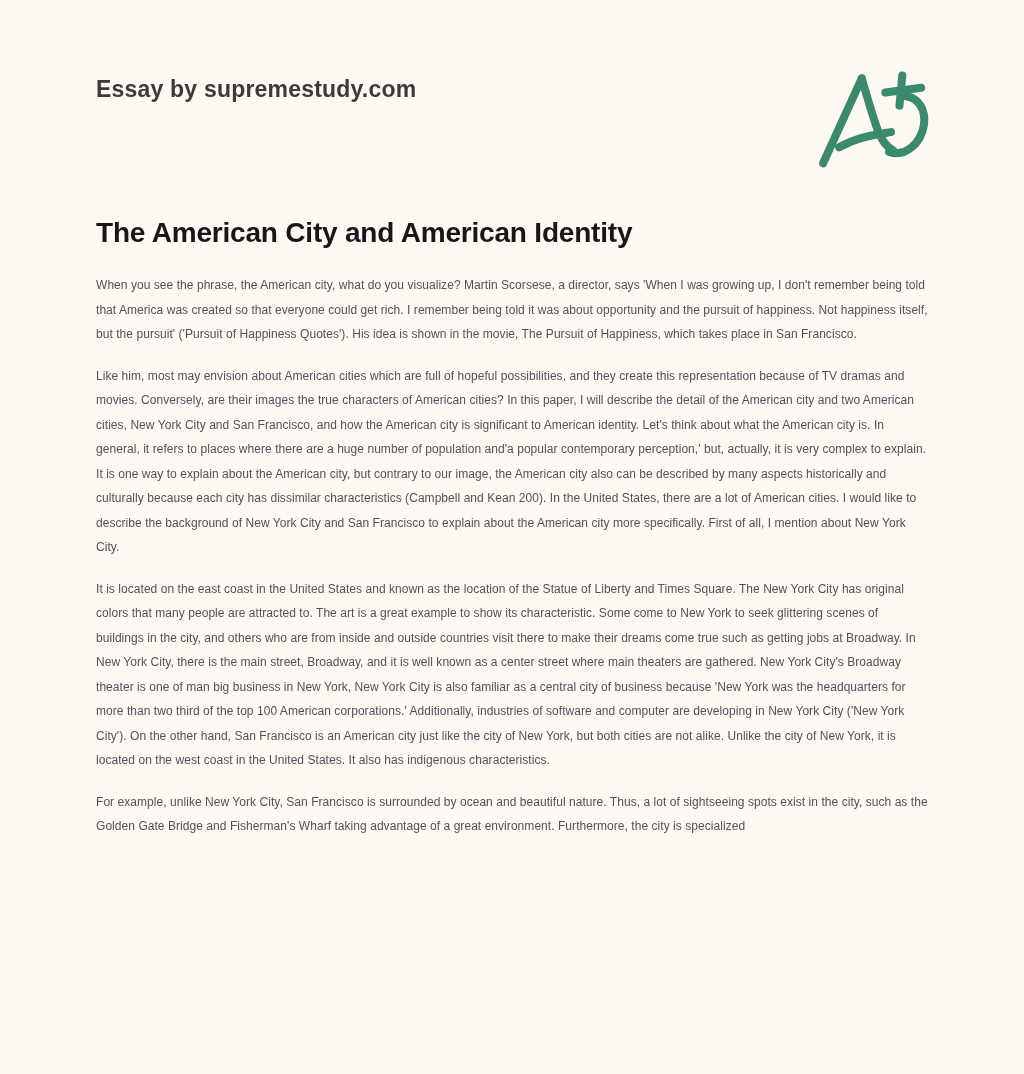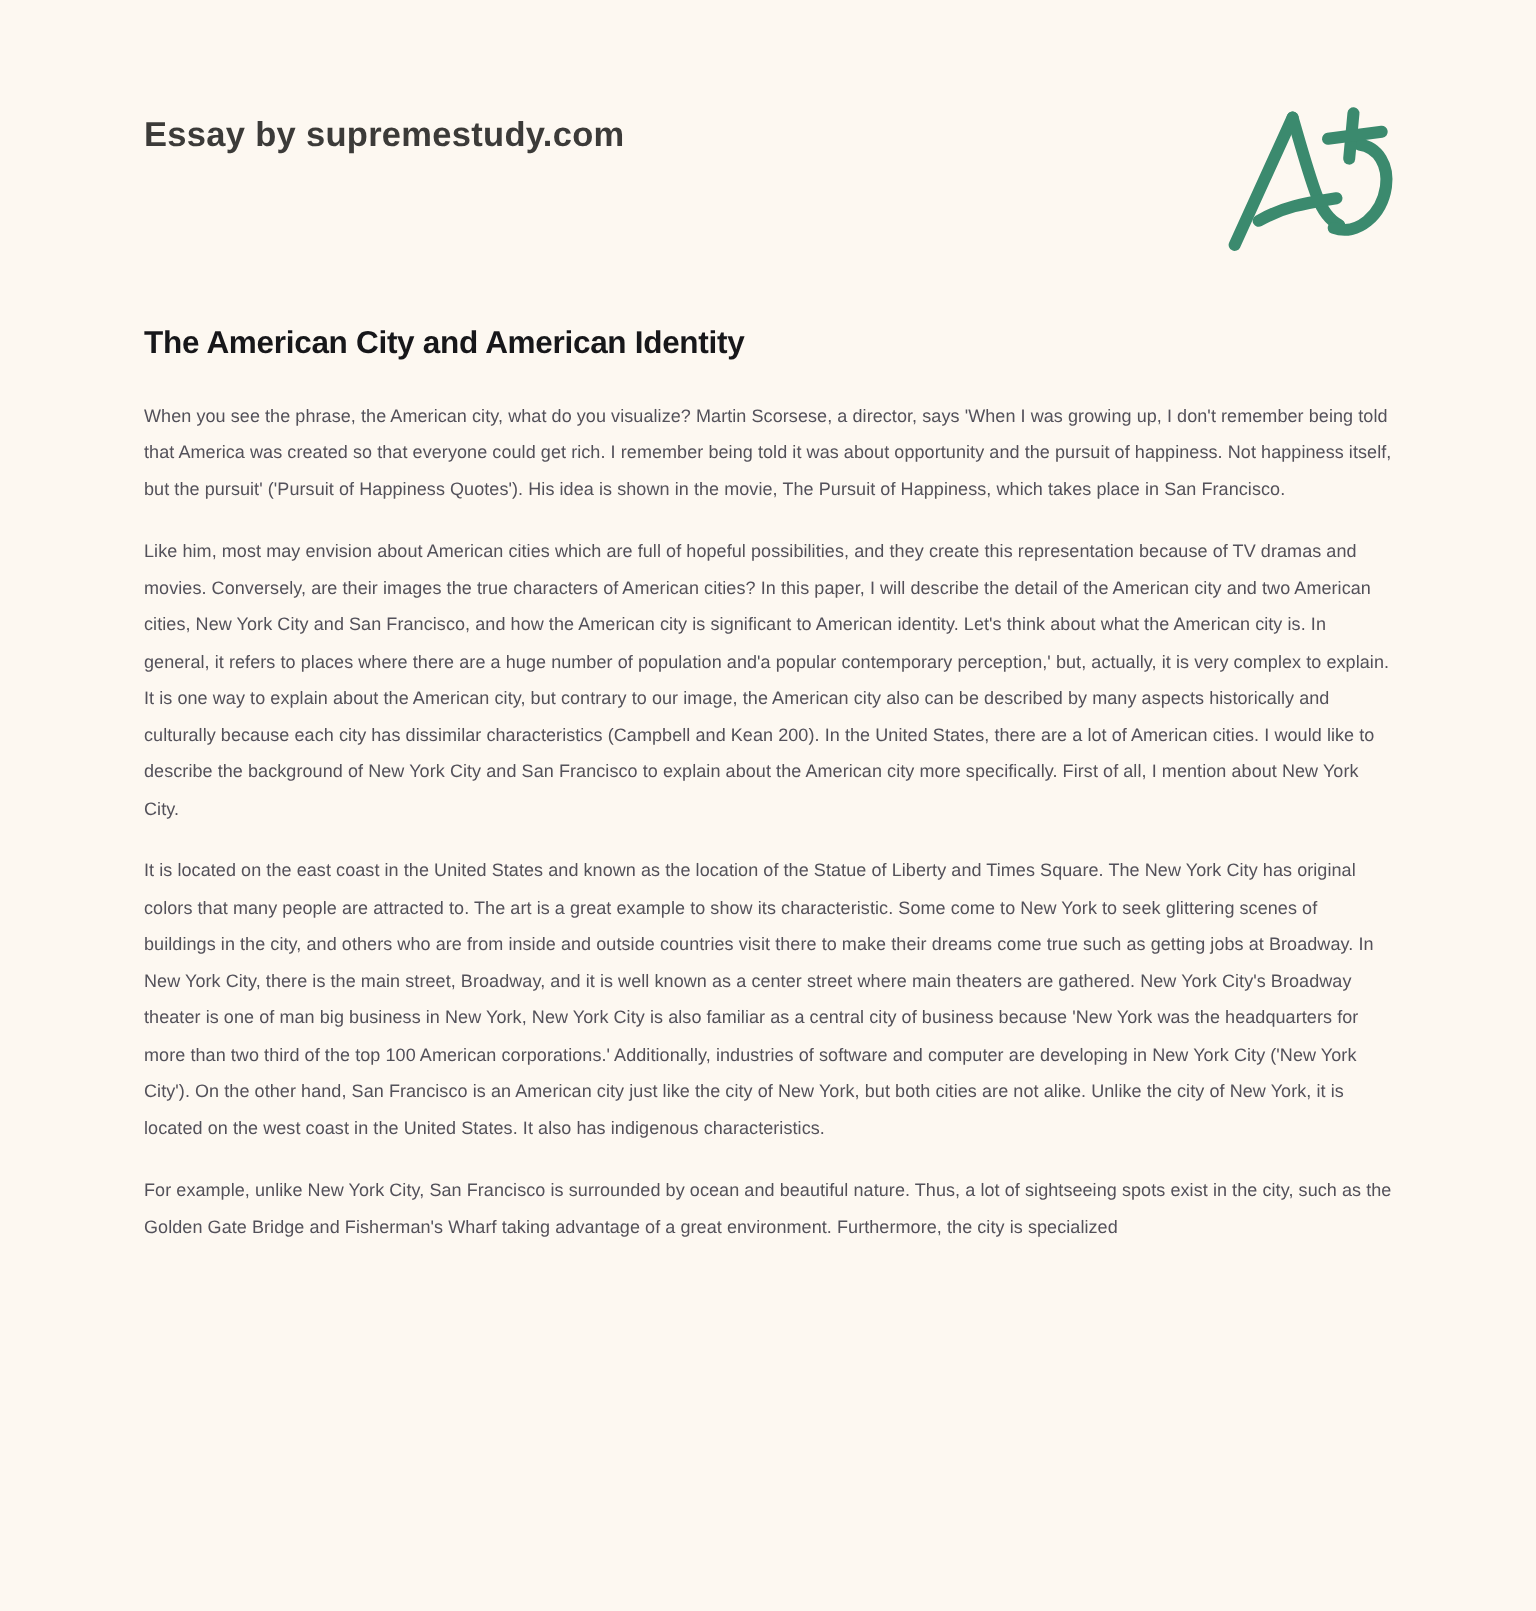--- a/index.html
+++ b/index.html
@@ -51,21 +51,21 @@
   }
   .logo path {
     stroke: #3B8A6E;
     stroke-width: 8.5;
     fill: none;
     stroke-linecap: round;
     stroke-linejoin: round;
   }
   .essay-title {
     margin: 112px 0 0 0;
-    font-size: 21px;
+    font-size: 28px;
     font-weight: 700;
     color: #17171A;
     letter-spacing: -0.2px;
     line-height: 1.2;
   }
   .essay-body {
     margin-top: 24px;
   }
   .essay-body p {
     margin: 0 0 17px 0;

